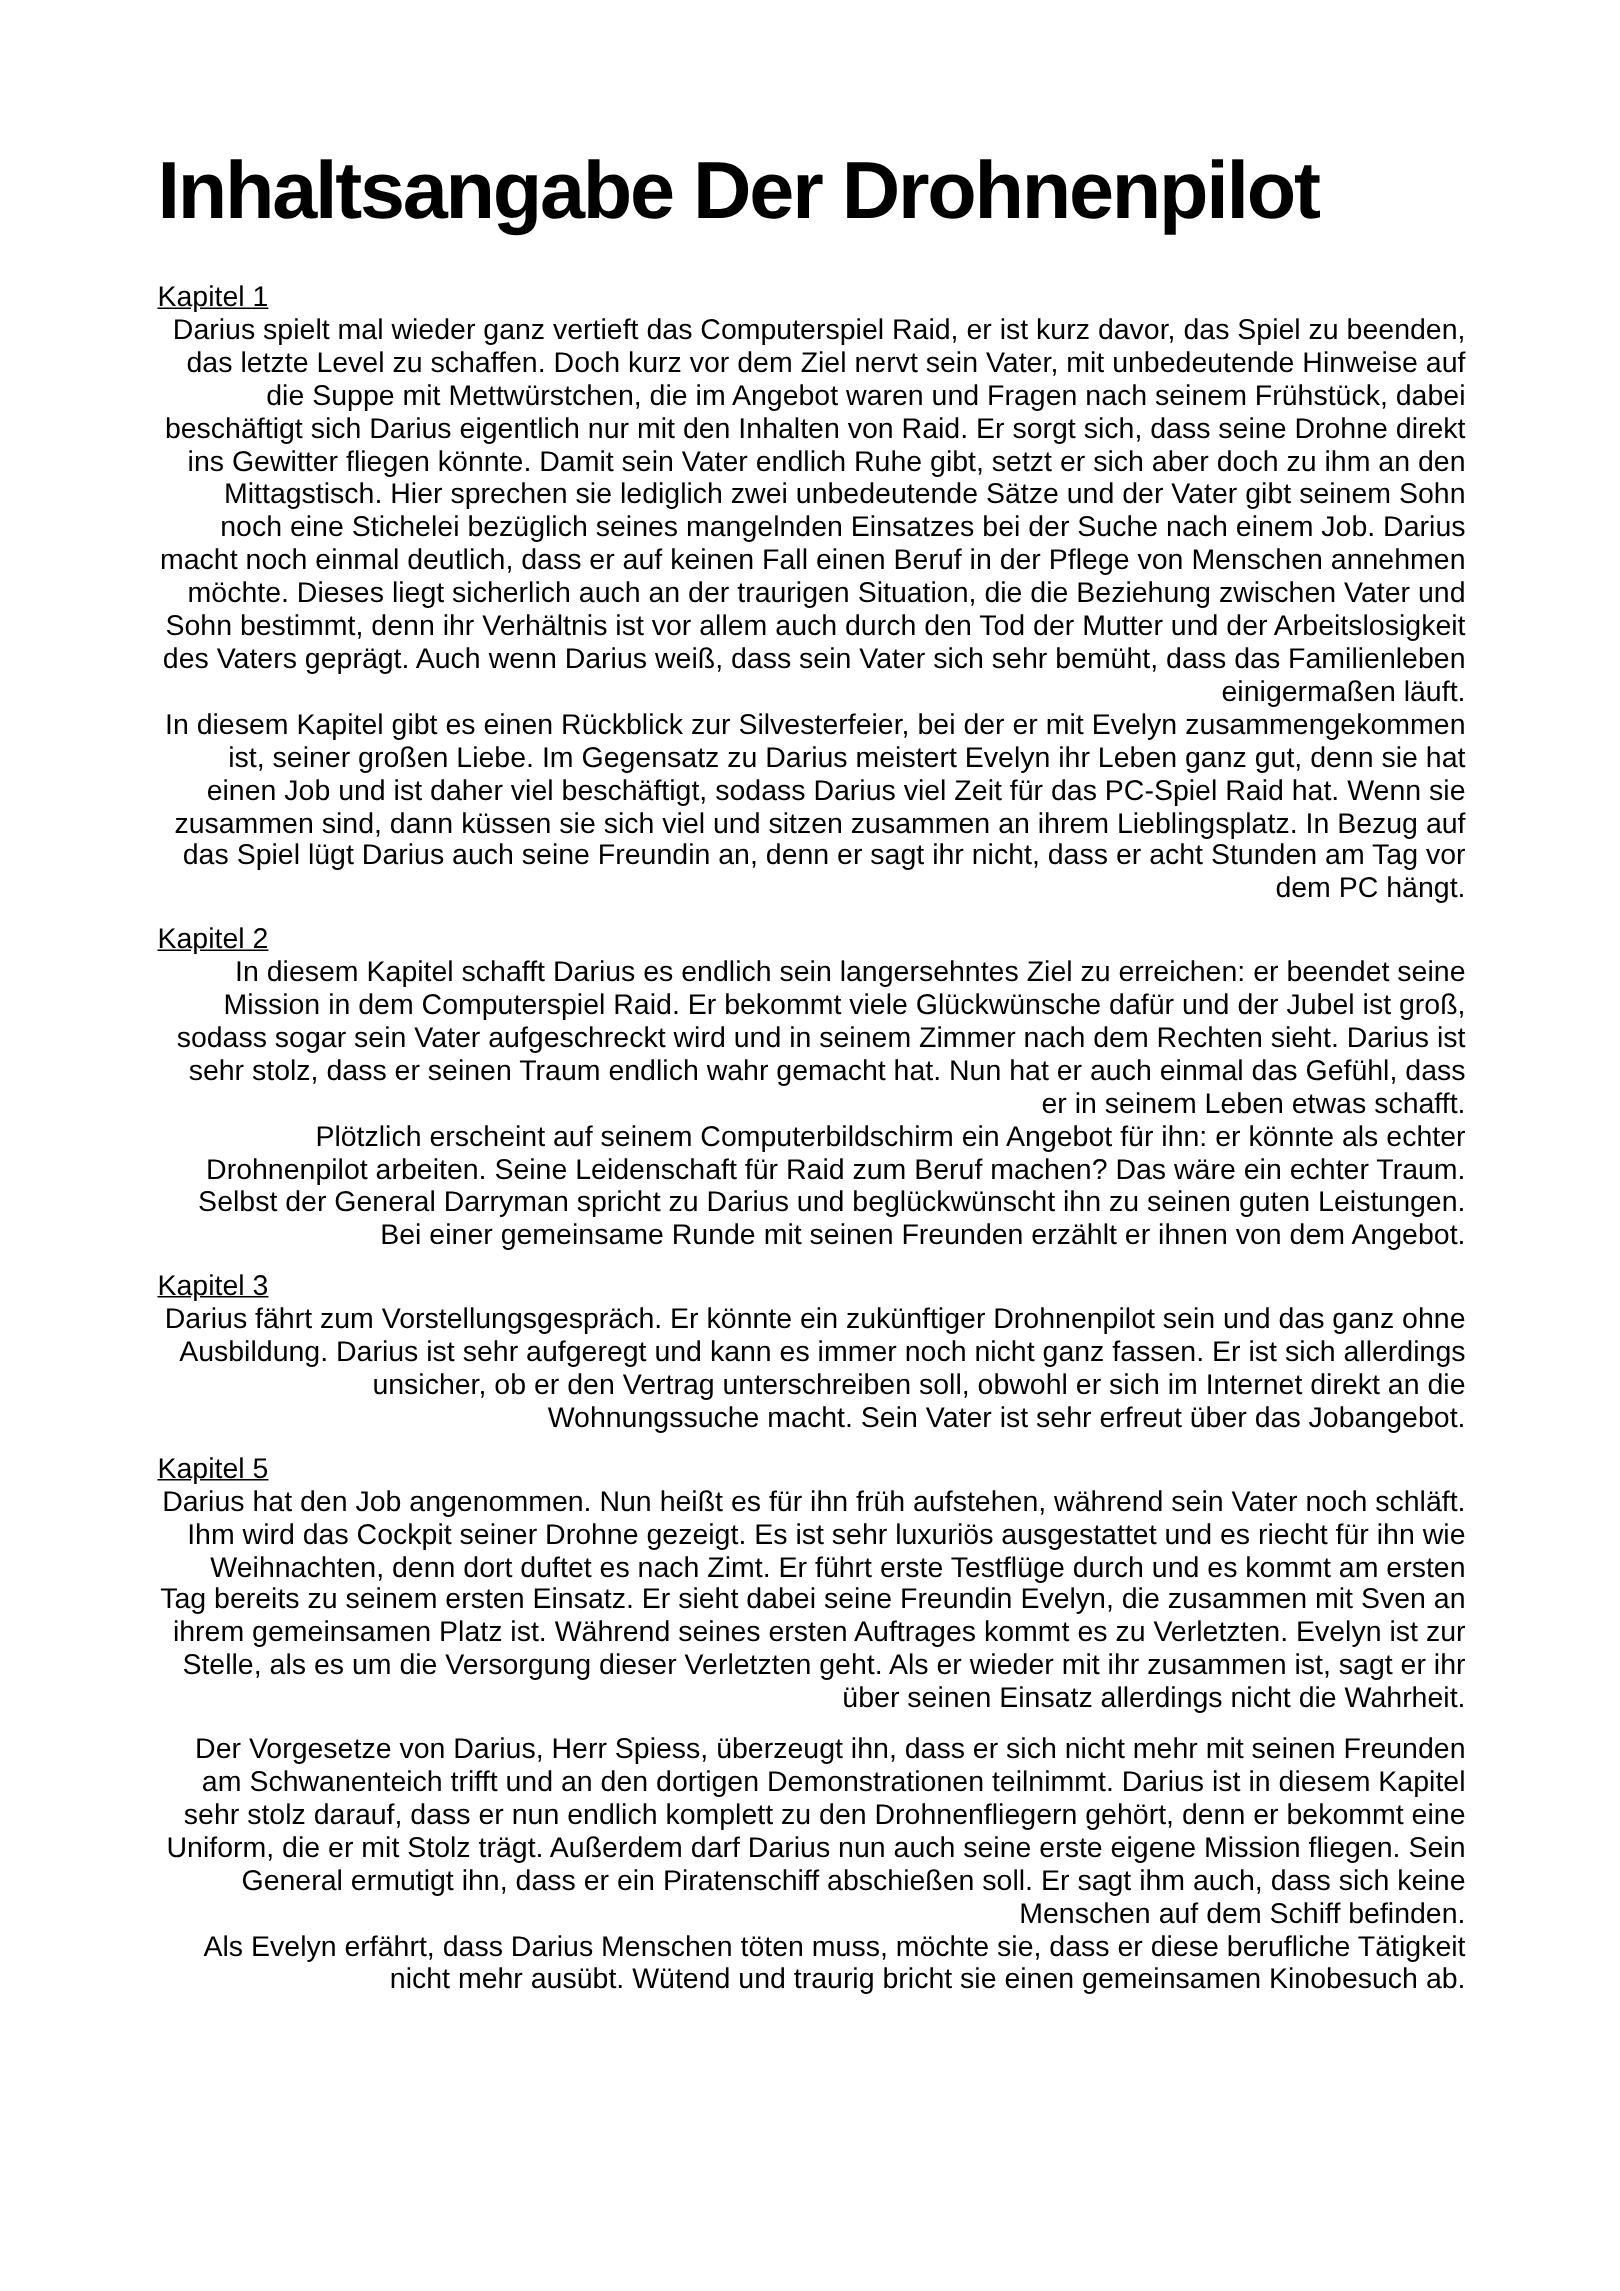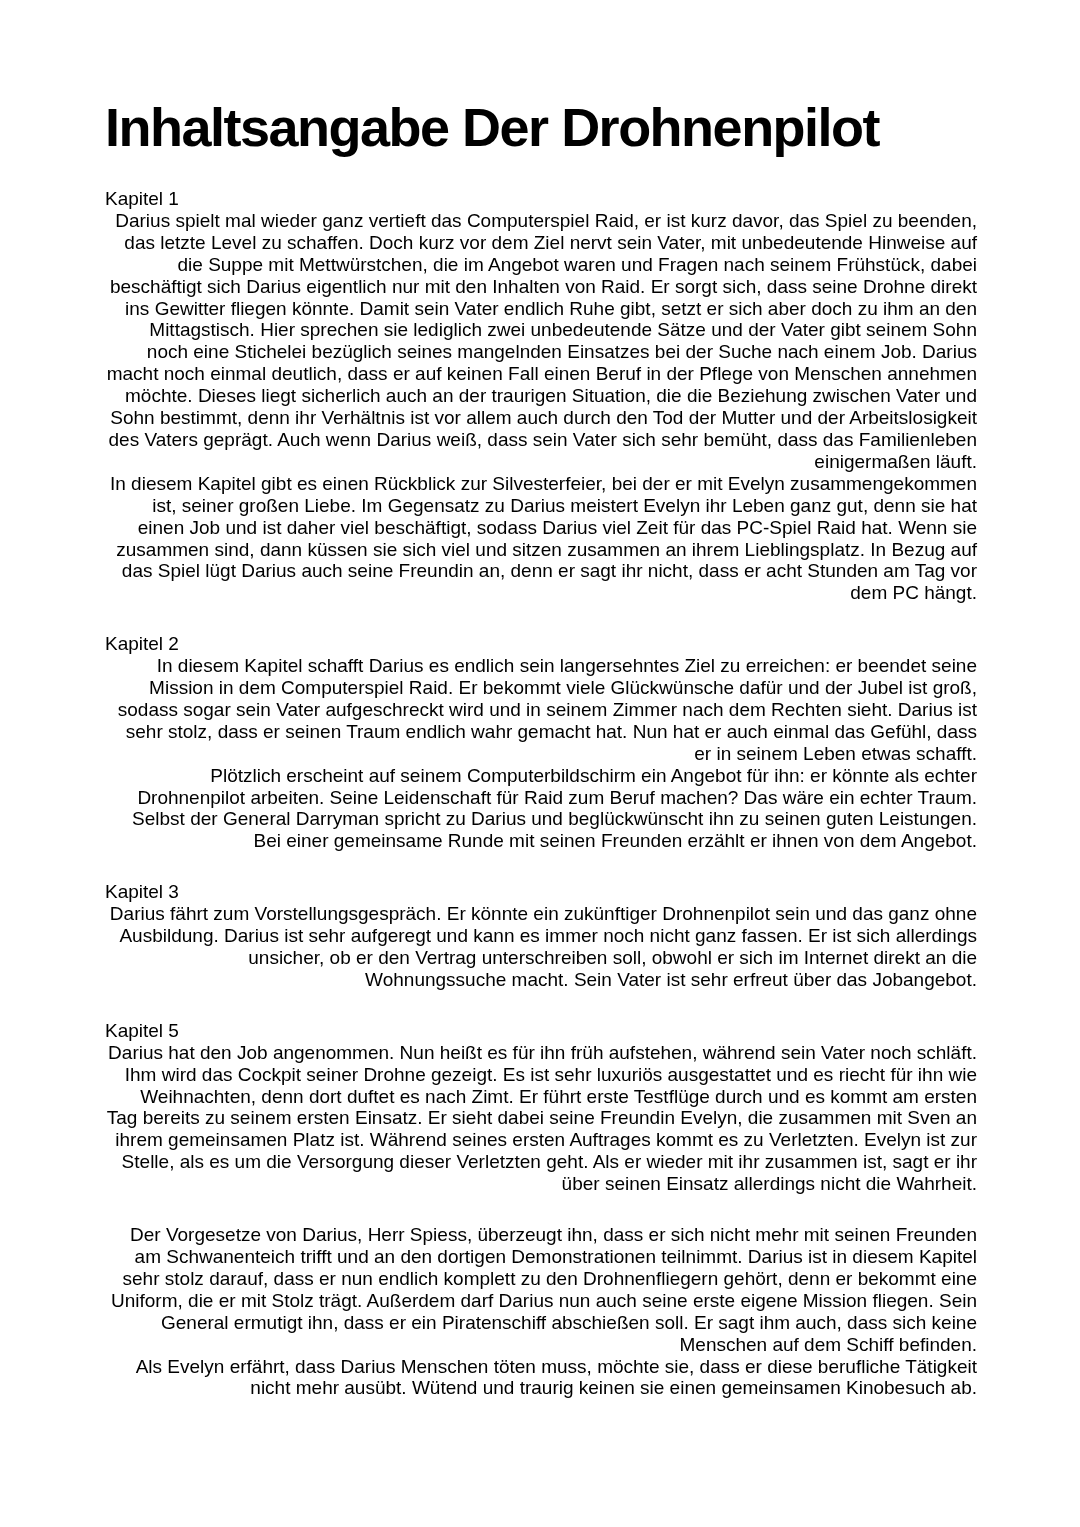--- a/index.html
+++ b/index.html
@@ -33,25 +33,26 @@
   }
   .chapter-list {
     width: 872px;
   }
   .chapter {
     font-size: 19px;
     line-height: 21.9px;
     color: #000000;
   }
   .chapter + .chapter {
-    margin-top: 29px;
+    margin-top: 12px;
   }
   .chapter-heading {
     font-weight: normal;
     margin: 0;
+    text-decoration: underline;
   }
   .paragraph {
     margin: 0;
     hyphens: none;
     text-align: right;
   }
 </style>
 </head>
 <body style="background: rgb(255, 255, 255); color: rgb(0, 0, 0);">
 
@@ -85,17 +86,17 @@
   <div class="chapter">
     <div class="chapter-heading">Kapitel 5</div>
     <div class="chapter-body">
           <div class="paragraph">Darius hat den Job angenommen. Nun heißt es für ihn früh aufstehen, während sein Vater noch schläft. Ihm wird das Cockpit seiner Drohne gezeigt. Es ist sehr luxuriös ausgestattet und es riecht für ihn wie Weihnachten, denn dort duftet es nach Zimt. Er führt erste Testflüge durch und es kommt am ersten Tag bereits zu seinem ersten Einsatz. Er sieht dabei seine Freundin Evelyn, die zusammen mit Sven an ihrem gemeinsamen Platz ist. Während seines ersten Auftrages kommt es zu Verletzten. Evelyn ist zur Stelle, als es um die Versorgung dieser Verletzten geht. Als er wieder mit ihr zusammen ist, sagt er ihr über seinen Einsatz allerdings nicht die Wahrheit.</div>
         </div>
   </div>
 
   <div class="chapter">
     <div class="chapter-body">
           <div class="paragraph">Der Vorgesetze von Darius, Herr Spiess, überzeugt ihn, dass er sich nicht mehr mit seinen Freunden am Schwanenteich trifft und an den dortigen Demonstrationen teilnimmt. Darius ist in diesem Kapitel sehr stolz darauf, dass er nun endlich komplett zu den Drohnenfliegern gehört, denn er bekommt eine Uniform, die er mit Stolz trägt. Außerdem darf Darius nun auch seine erste eigene Mission fliegen. Sein General ermutigt ihn, dass er ein Piratenschiff abschießen soll. Er sagt ihm auch, dass sich keine Menschen auf dem Schiff befinden.</div>
-          <div class="paragraph">Als Evelyn erfährt, dass Darius Menschen töten muss, möchte sie, dass er diese berufliche Tätigkeit nicht mehr ausübt. Wütend und traurig keinen sie einen gemeinsamen Kinobesuch ab.</div>
+          <div class="paragraph">Als Evelyn erfährt, dass Darius Menschen töten muss, möchte sie, dass er diese berufliche Tätigkeit nicht mehr ausübt. Wütend und traurig bricht sie einen gemeinsamen Kinobesuch ab.</div>
         </div>
   </div>
 </div>
 </div>
 
 </body></html>

